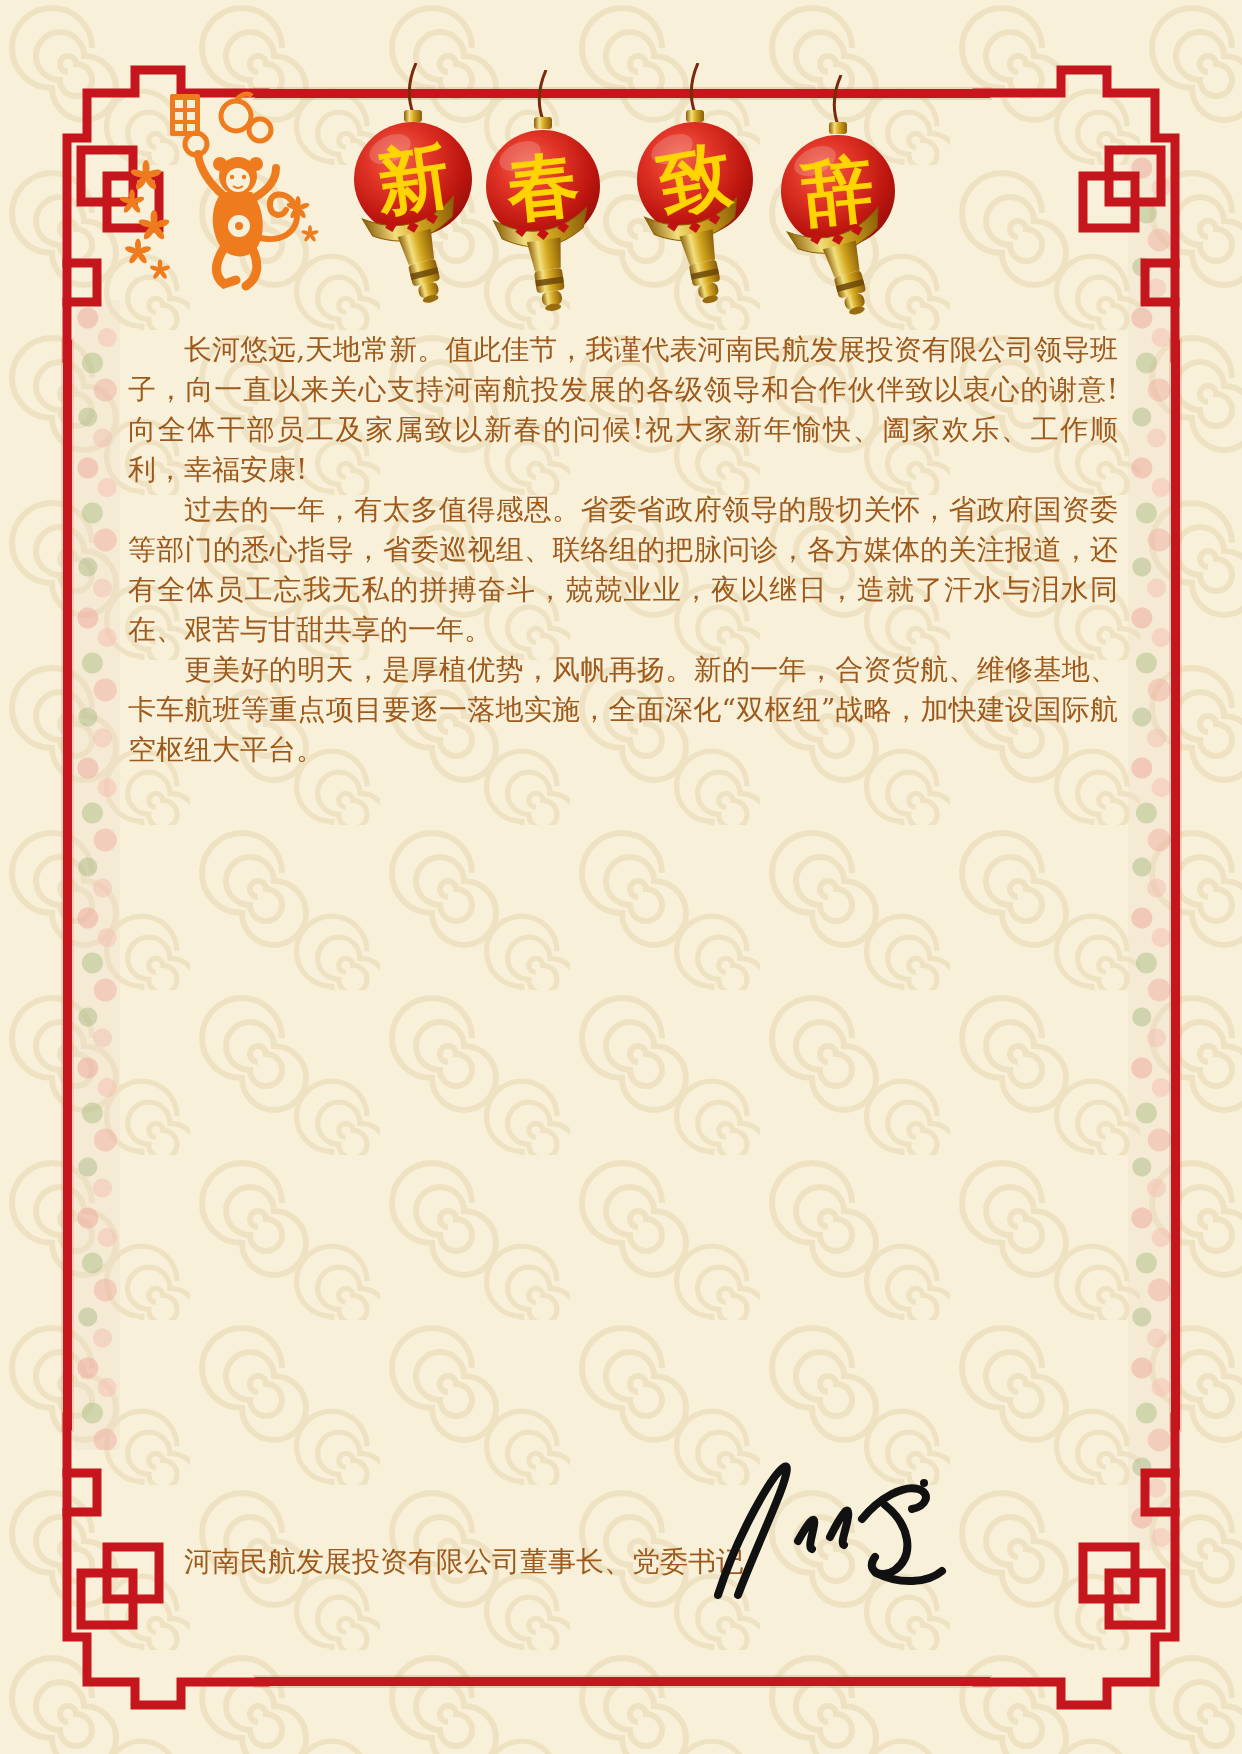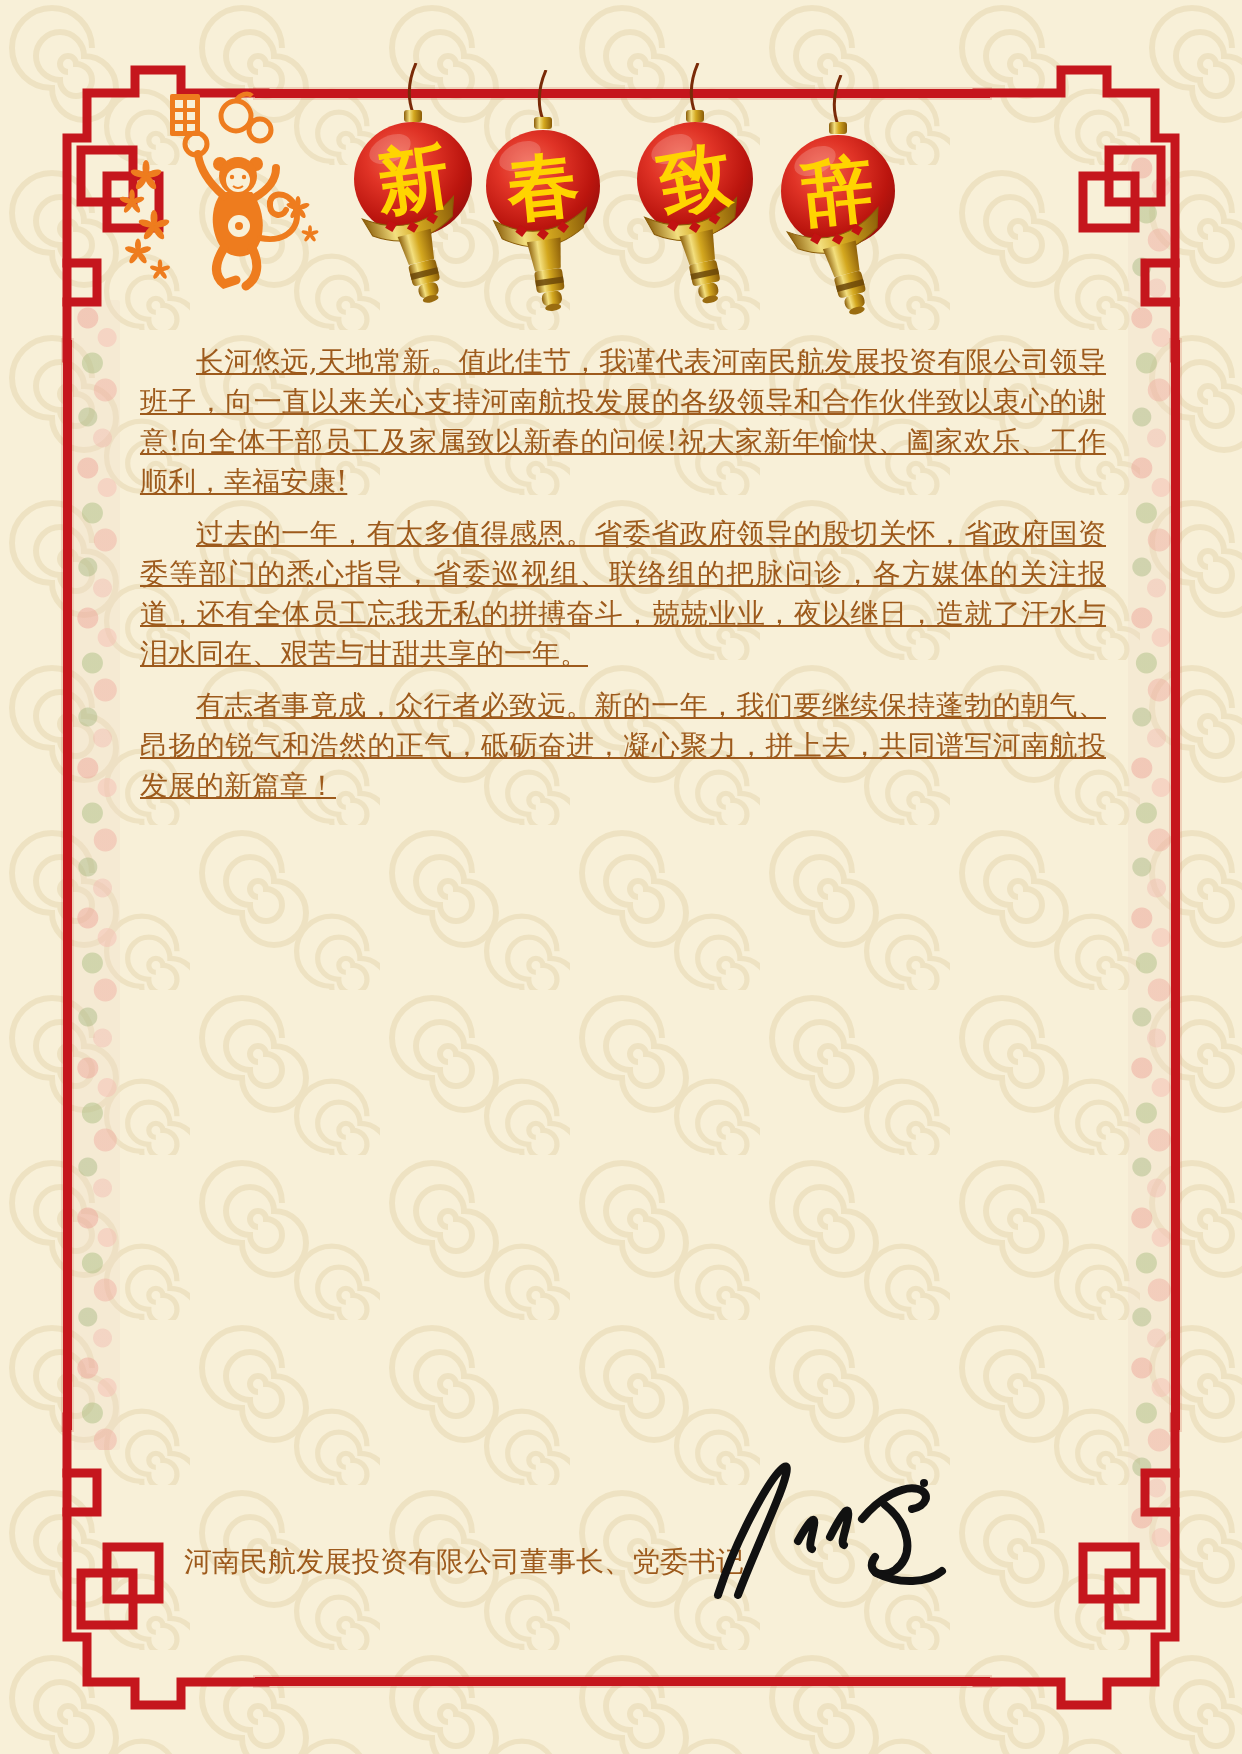--- a/index.html
+++ b/index.html
@@ -26,21 +26,21 @@
       radial-gradient(circle at 68% 60%, rgba(238,170,158,.55) 0 11px, rgba(238,170,158,0) 12px),
       radial-gradient(circle at 30% 78%, rgba(150,175,115,.45) 0 9px, rgba(150,175,115,0) 10px),
       radial-gradient(circle at 62% 92%, rgba(240,185,175,.5) 0 9px, rgba(240,185,175,0) 10px);
     background-size:46px 150px;background-repeat:repeat-y;
   }
   
   .letter{
     position:absolute;left:128px;top:330px;width:990px;
     color:#9d5a1c;font-size:28px;line-height:40px;text-align:justify;
   }
-  .letter p{margin:12px;text-indent:2em;text-decoration:underline;}
+  .letter p{margin:0;text-indent:2em;}
   .sig-row{
     position:absolute;left:128px;top:1542px;width:990px;
     color:#9d5a1c;font-size:28px;line-height:40px;
   }
   .sig-row .sig-title{padding-left:56px;}
   .lantern{position:absolute;width:150px;height:245px;}
   .lantern text{font-family:"DejaVu Serif", serif;font-weight:bold;}
 </style>
 </head>
 <body>
@@ -287,21 +287,21 @@
       <rect x="61" y="209" width="28" height="6" fill="#6b4708" opacity="0.85"></rect>
       <rect x="65" y="222" width="20" height="14" rx="6" fill="url(#goldV)"></rect>
       <ellipse cx="75" cy="238" rx="8" ry="3.5" fill="#9a6c10"></ellipse>
     </g>
     <text x="75" y="141" font-size="72" fill="#ffd400" text-anchor="middle" transform="rotate(-6 75 116)">辞</text>
   </svg>
 
   <div class="letter">
     <p>长河悠远,天地常新。值此佳节，我谨代表河南民航发展投资有限公司领导班子，向一直以来关心支持河南航投发展的各级领导和合作伙伴致以衷心的谢意!向全体干部员工及家属致以新春的问候!祝大家新年愉快、阖家欢乐、工作顺利，幸福安康!</p>
     <p>过去的一年，有太多值得感恩。省委省政府领导的殷切关怀，省政府国资委等部门的悉心指导，省委巡视组、联络组的把脉问诊，各方媒体的关注报道，还有全体员工忘我无私的拼搏奋斗，兢兢业业，夜以继日，造就了汗水与泪水同在、艰苦与甘甜共享的一年。</p>
-    <p>有志者事竟成，众行者必致远。新的一年，我们要继续保持蓬勃的朝气、昂扬的锐气和浩然的正气，砥砺奋进，凝心聚力，拼上去，共同谱写河南航投发展的新篇章！</p>
+    <p>更美好的明天，是厚植优势，风帆再扬。新的一年，合资货航、维修基地、卡车航班等重点项目要逐一落地实施，全面深化“双枢纽”战略，加快建设国际航空枢纽大平台。</p>
   </div>
 
   <div class="sig-row">
     <span class="sig-title">河南民航发展投资有限公司董事长、党委书记</span>
   </div>
   <svg class="abs" style="left:680px;top:1445px" width="300" height="170" viewBox="0 0 300 170">
     <g stroke="#111111" stroke-width="8" fill="none" stroke-linecap="round" stroke-linejoin="round">
       <path d="M38 150 C58 88 92 30 104 22 C110 18 106 34 96 58 C82 92 66 128 58 150"></path>
       <path d="M118 96 C128 78 136 68 134 80 C132 92 128 102 132 104"></path>
       <path d="M150 92 C162 68 170 58 168 72 C166 86 160 98 164 100"></path>

